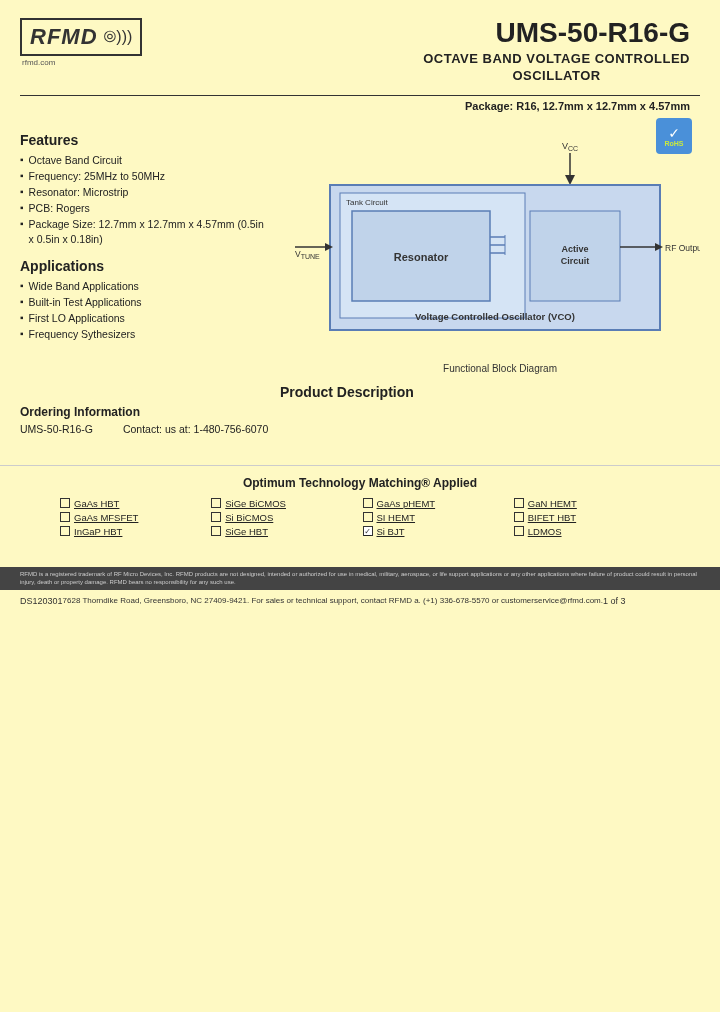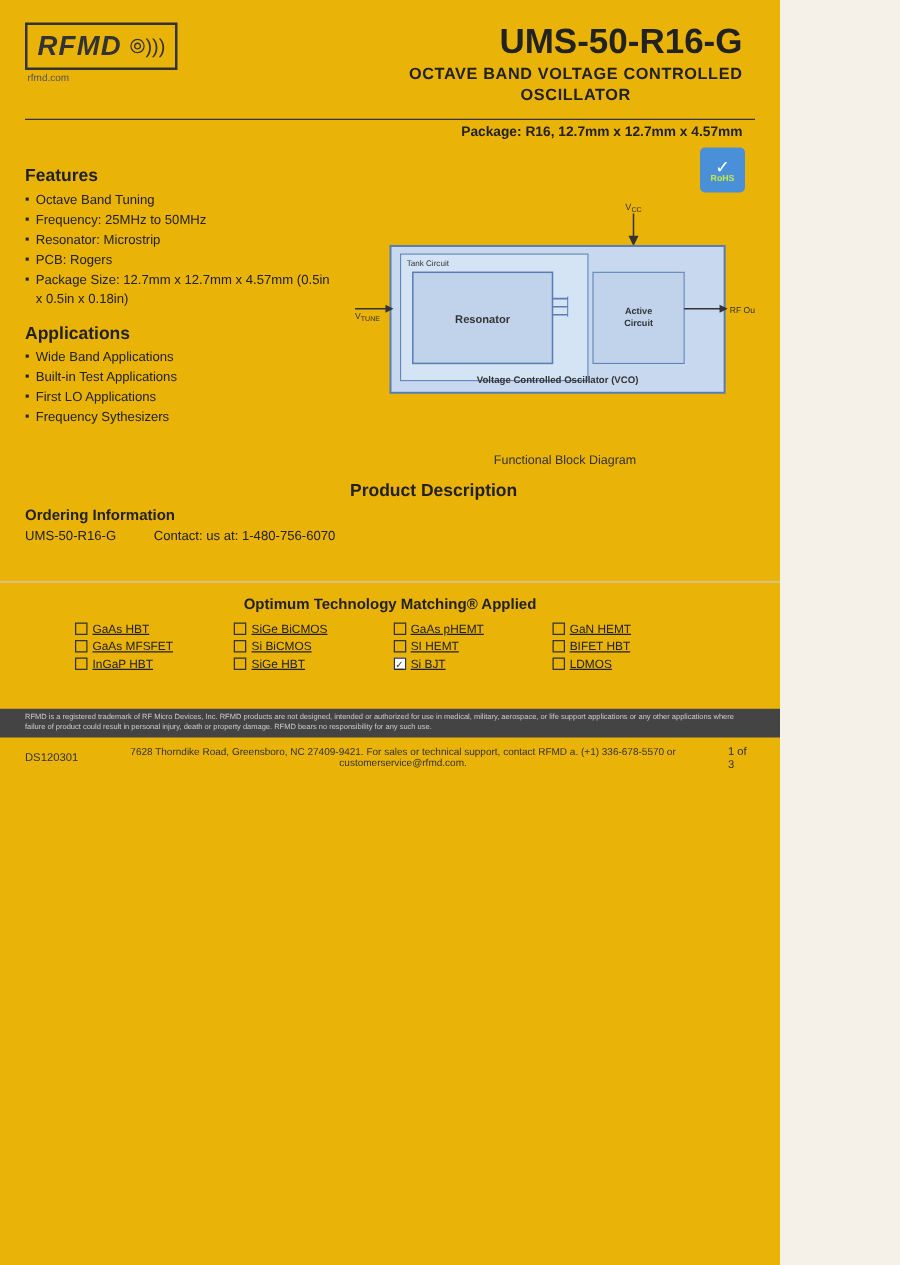--- a/index.html
+++ b/index.html
@@ -7,23 +7,23 @@
       width: 720px;
       min-height: 1012px;
       background: #f5f0e8;
       font-family: Arial, Helvetica, sans-serif;
       font-size: 11px;
       color: #222;
       position: relative;
     }
 
     .page-container {
-      width: 624px;
+      width: 720px;
       min-height: 1012px;
-      background: #eab308;
+      background: #fef9c3;
       padding: 0;
       position: relative;
     }
 
     
     .header {
       display: flex;
       justify-content: space-between;
       align-items: flex-start;
       padding: 18px 30px 8px 20px;
@@ -270,21 +270,21 @@
       background: #444;
       color: #ccc;
       font-size: 6px;
       padding: 3px 20px;
       margin-top: 20px;
       line-height: 1.4;
     }
 
     .footer-bottom {
       display: flex;
-      justify-content: flex-end;
+      justify-content: flex-start;
       align-items: center;
       padding: 6px 20px;
       font-size: 9px;
       color: #333;
     }
 
     .footer-doc-id {
       font-size: 9px;
       color: #333;
     }
@@ -345,21 +345,21 @@
   </div>
 
   <div class="main-content">
 
     <div class="left-column">
 
       <div class="features-section">
         <div class="section-title">Features</div>
         <ul class="bullet-list">
           <li>
-              <span>Octave Band Tuning</span>
+              <span>Octave Band Circuit</span>
             </li>
           <li>
               <span>Frequency: 25MHz to 50MHz</span>
             </li>
           <li>
               <span>Resonator: Microstrip</span>
             </li>
           <li>
               <span>PCB: Rogers</span>
             </li>

